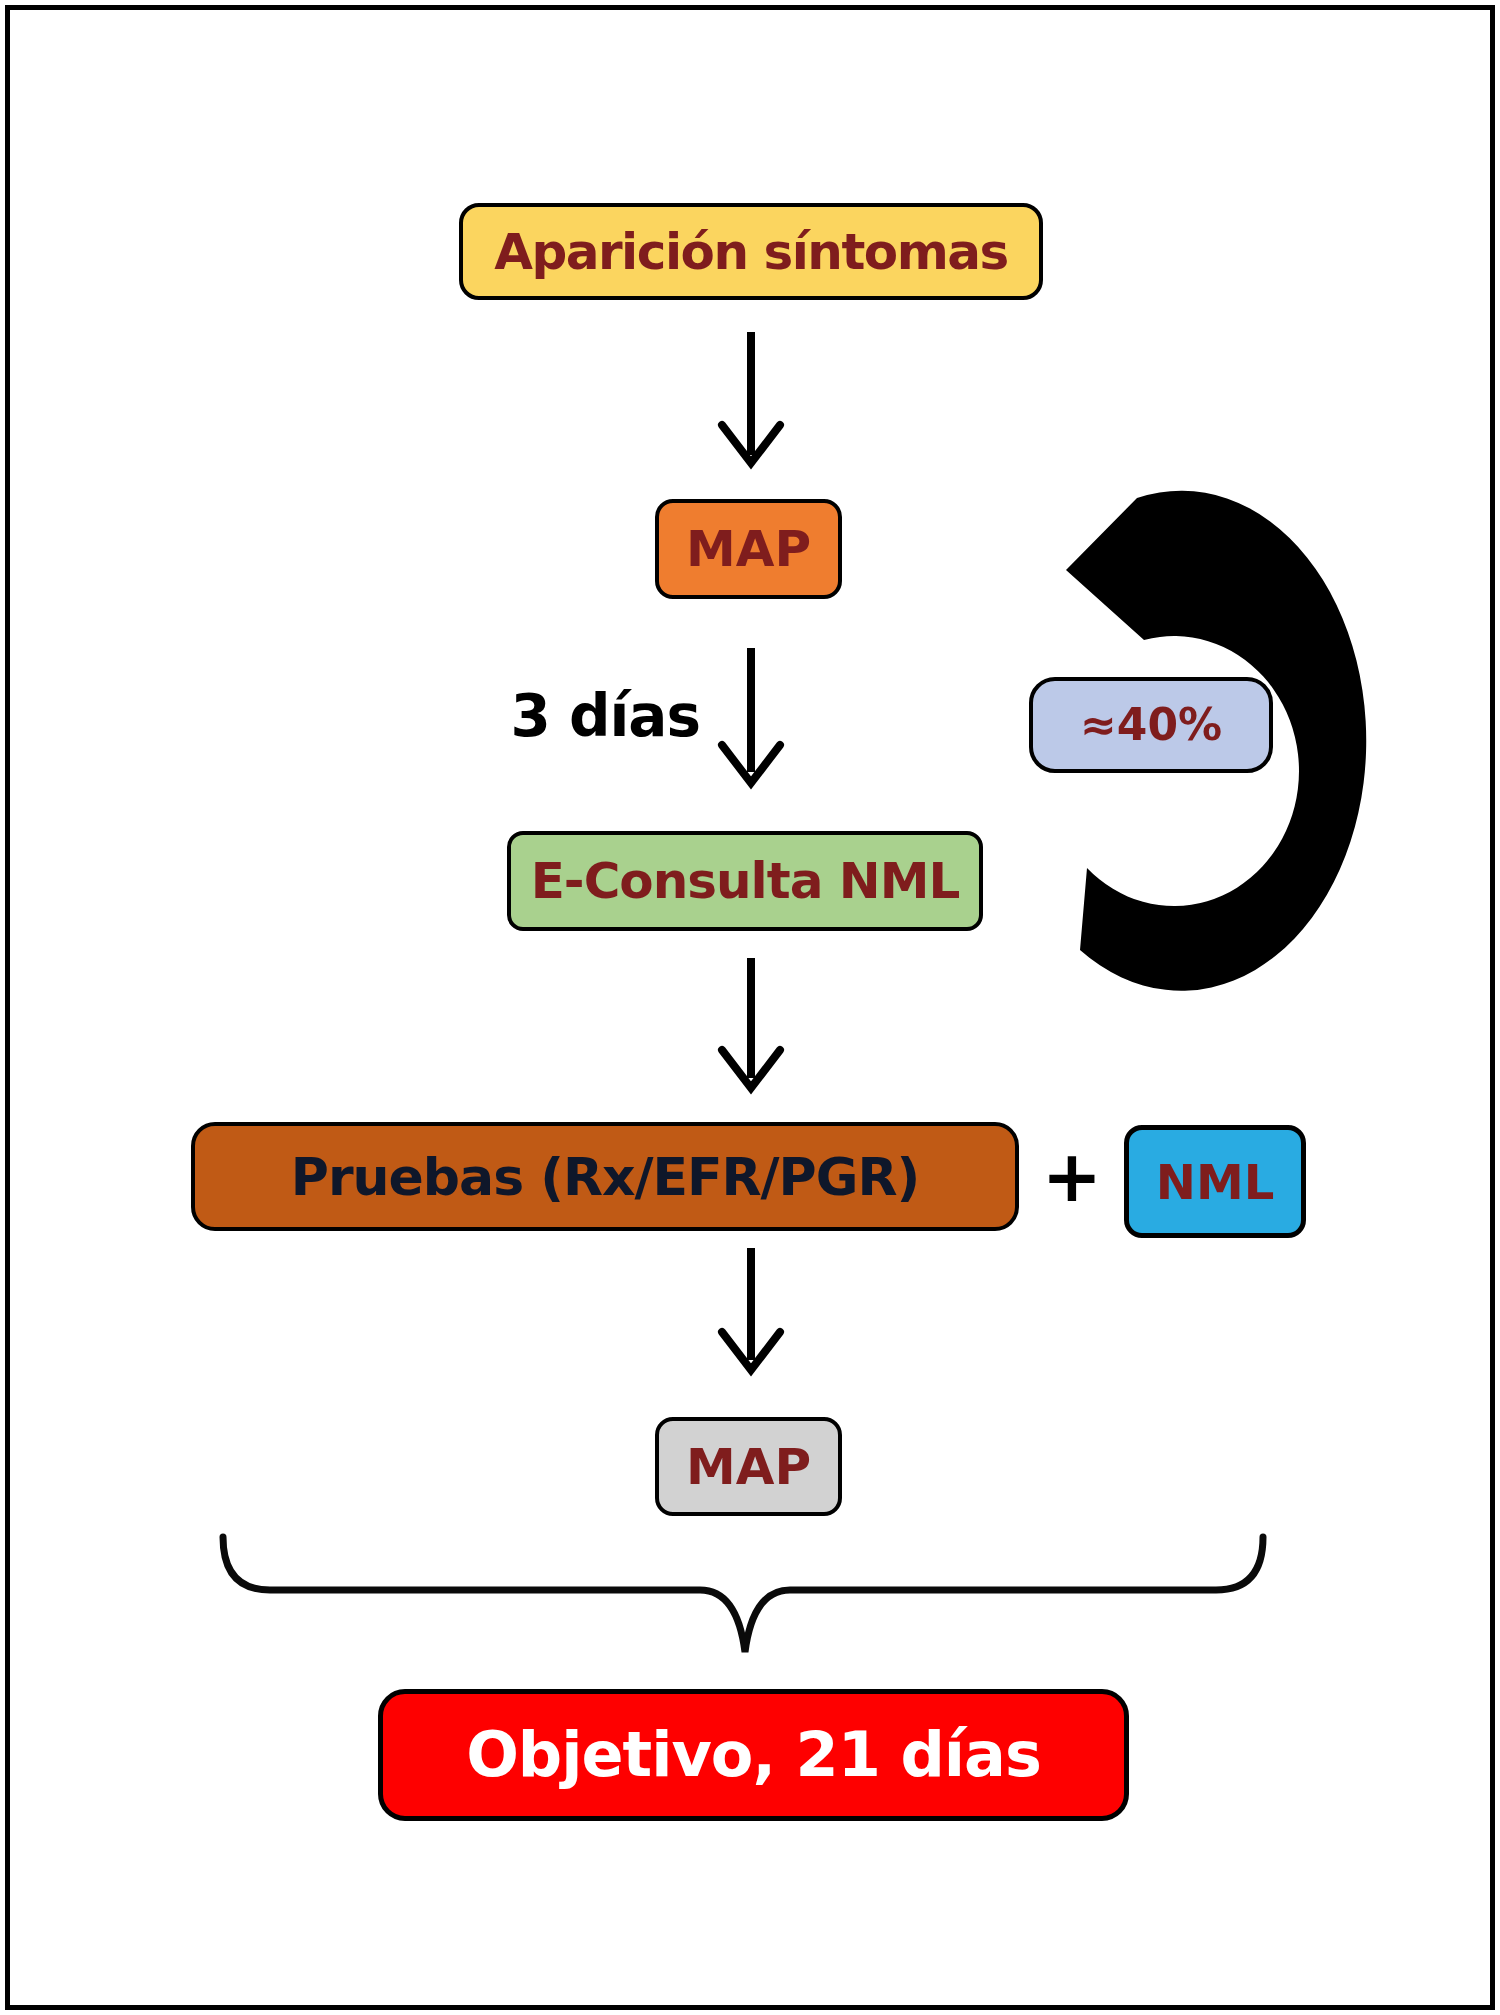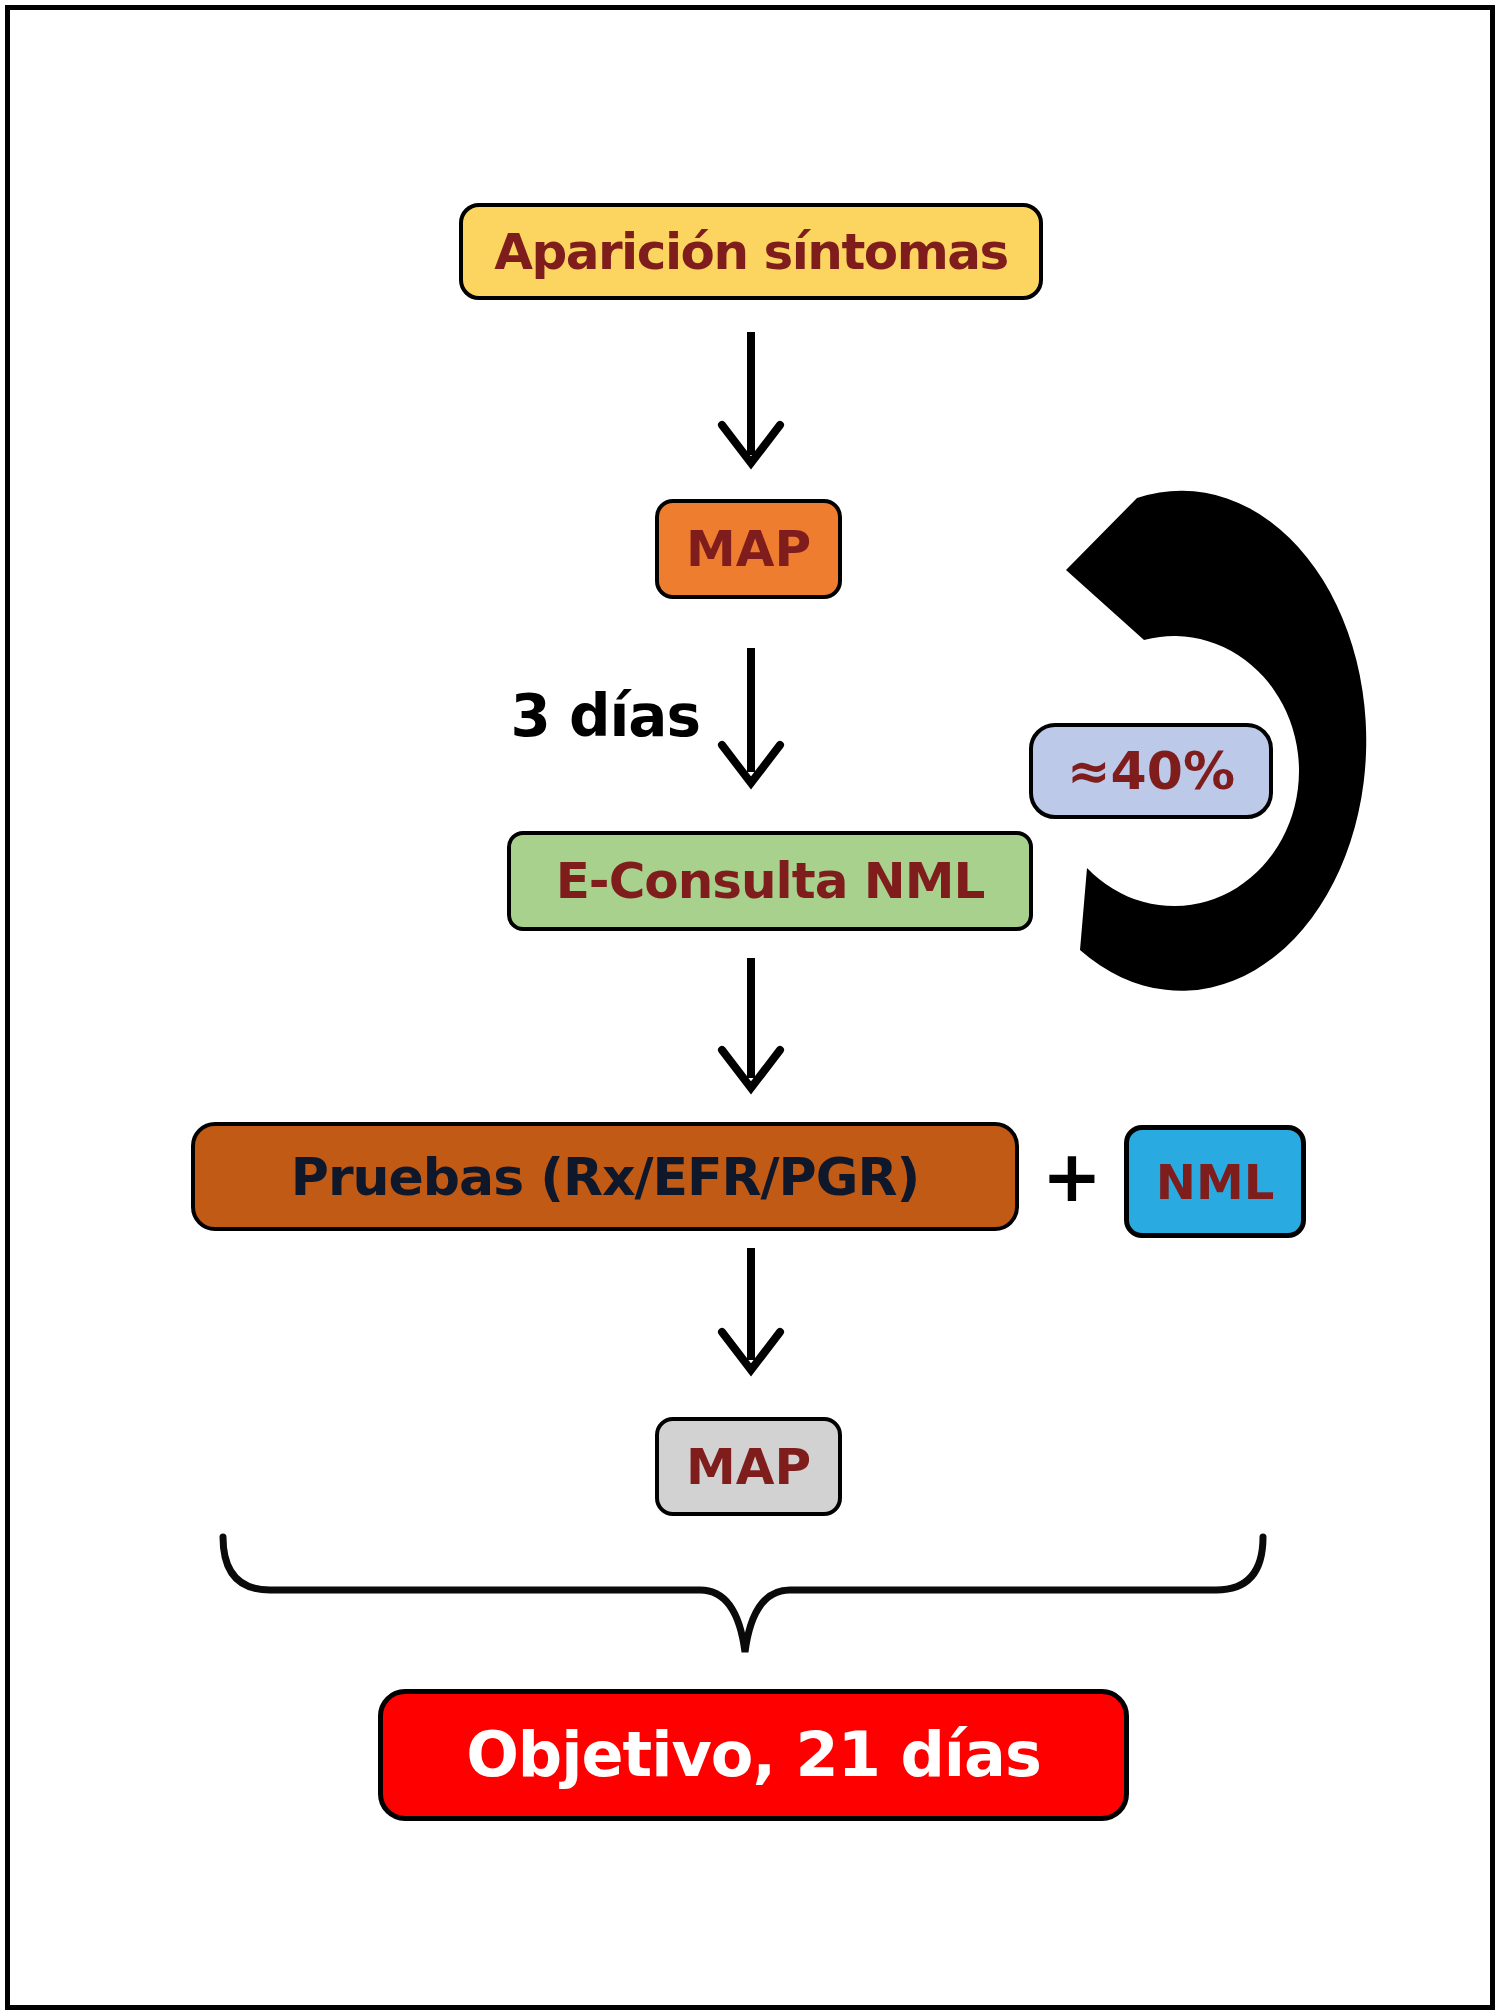--- a/index.html
+++ b/index.html
@@ -13,22 +13,22 @@
     border:5px solid #000; background:#fff;
   }
   #links { position:absolute; left:0; top:0; width:1500px; height:2015px; z-index:1; }
   .node {
     position:absolute; z-index:2; box-sizing:border-box;
     border:4px solid #000; display:flex; align-items:center; justify-content:center;
     color:#7f1d1d; white-space:nowrap; line-height:1;
   }
   .node-sintomas { left:459px; top:203px;  width:584px; height:97px;  border-radius:20px; font-size:50px; letter-spacing:-1.5px; }
   .node-map1     { left:655px; top:499px;  width:187px; height:100px; border-radius:18px; font-size:50px; }
-  .node-pct40    { left:1029px;top:677px;  width:244px; height:96px;  border-radius:26px; font-size:52px;margin-top:46px; }
-  .node-econsulta{ left:507px; top:831px;  width:526px; height:100px; border-radius:16px; font-size:50px; letter-spacing:-1px; }
+  .node-pct40    { left:1029px;top:677px;  width:244px; height:96px;  border-radius:26px; font-size:44px; }
+  .node-econsulta{ left:507px; top:831px;  width:476px; height:100px; border-radius:16px; font-size:50px; letter-spacing:-1px; }
   .node-pruebas  { left:191px; top:1122px; width:828px; height:109px; border-radius:24px; font-size:52px; letter-spacing:-1px; }
   .node-nml      { left:1124px;top:1125px; width:182px; height:113px;  border-radius:18px; border-width:5px; font-size:48px; }
   .node-map2     { left:655px; top:1417px; width:187px; height:99px;  border-radius:18px; font-size:50px; }
   .node-objetivo { left:378px; top:1689px; width:751px; height:132px; border-radius:30px; border-width:5px; font-size:62px; letter-spacing:-1px; }
   .edge-label {
     position:absolute; z-index:2; color:#000; font-size:58px; line-height:62px;
     text-align:right; letter-spacing:-1px; white-space:nowrap;
   }
   .label-3dias  { left:400px; top:685px; width:300px; height:62px; }
   .label-18dias { left:380px; top:977px; width:320px; height:62px; }

